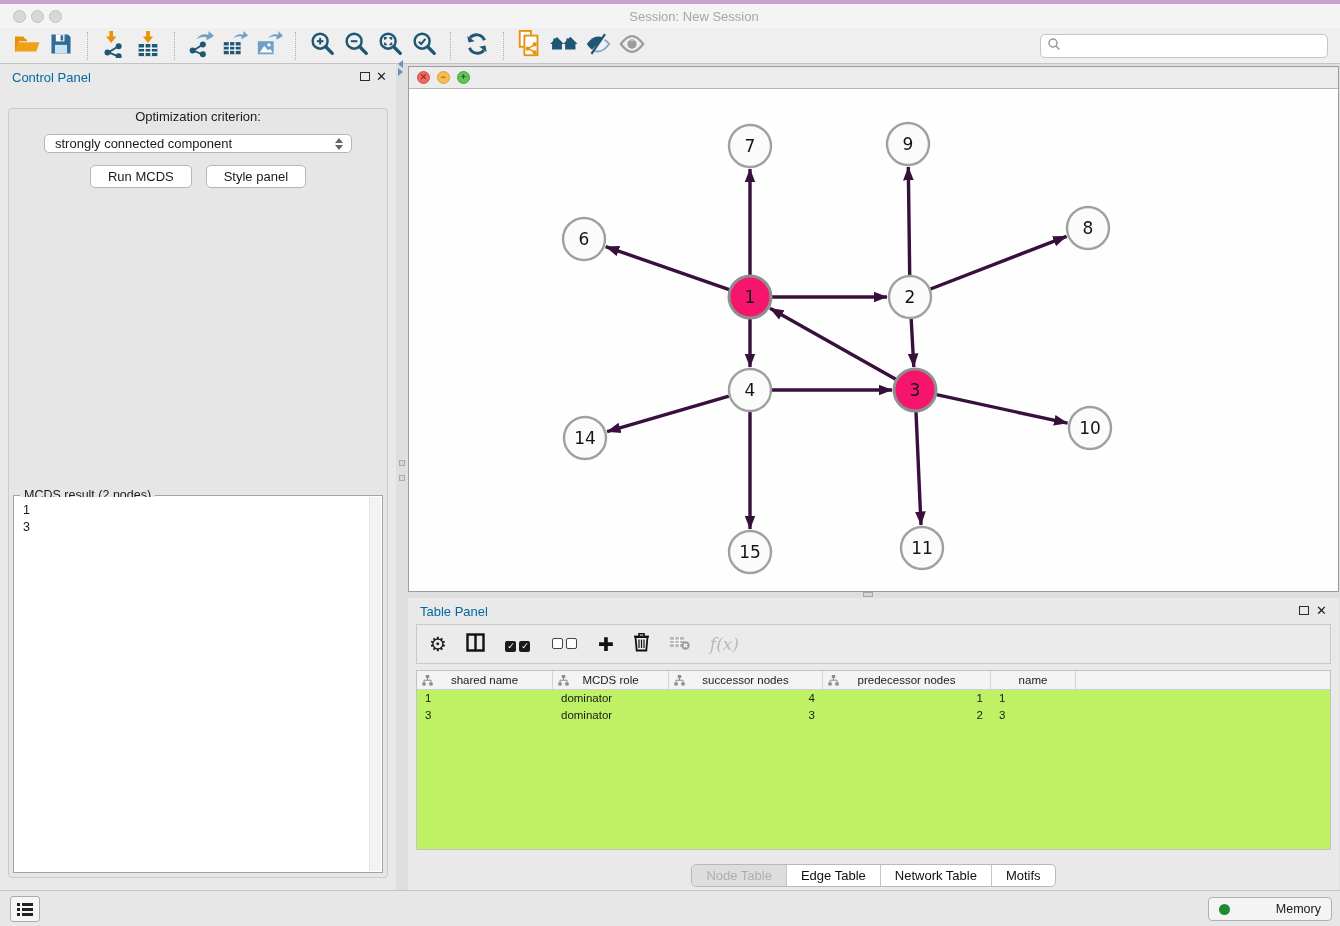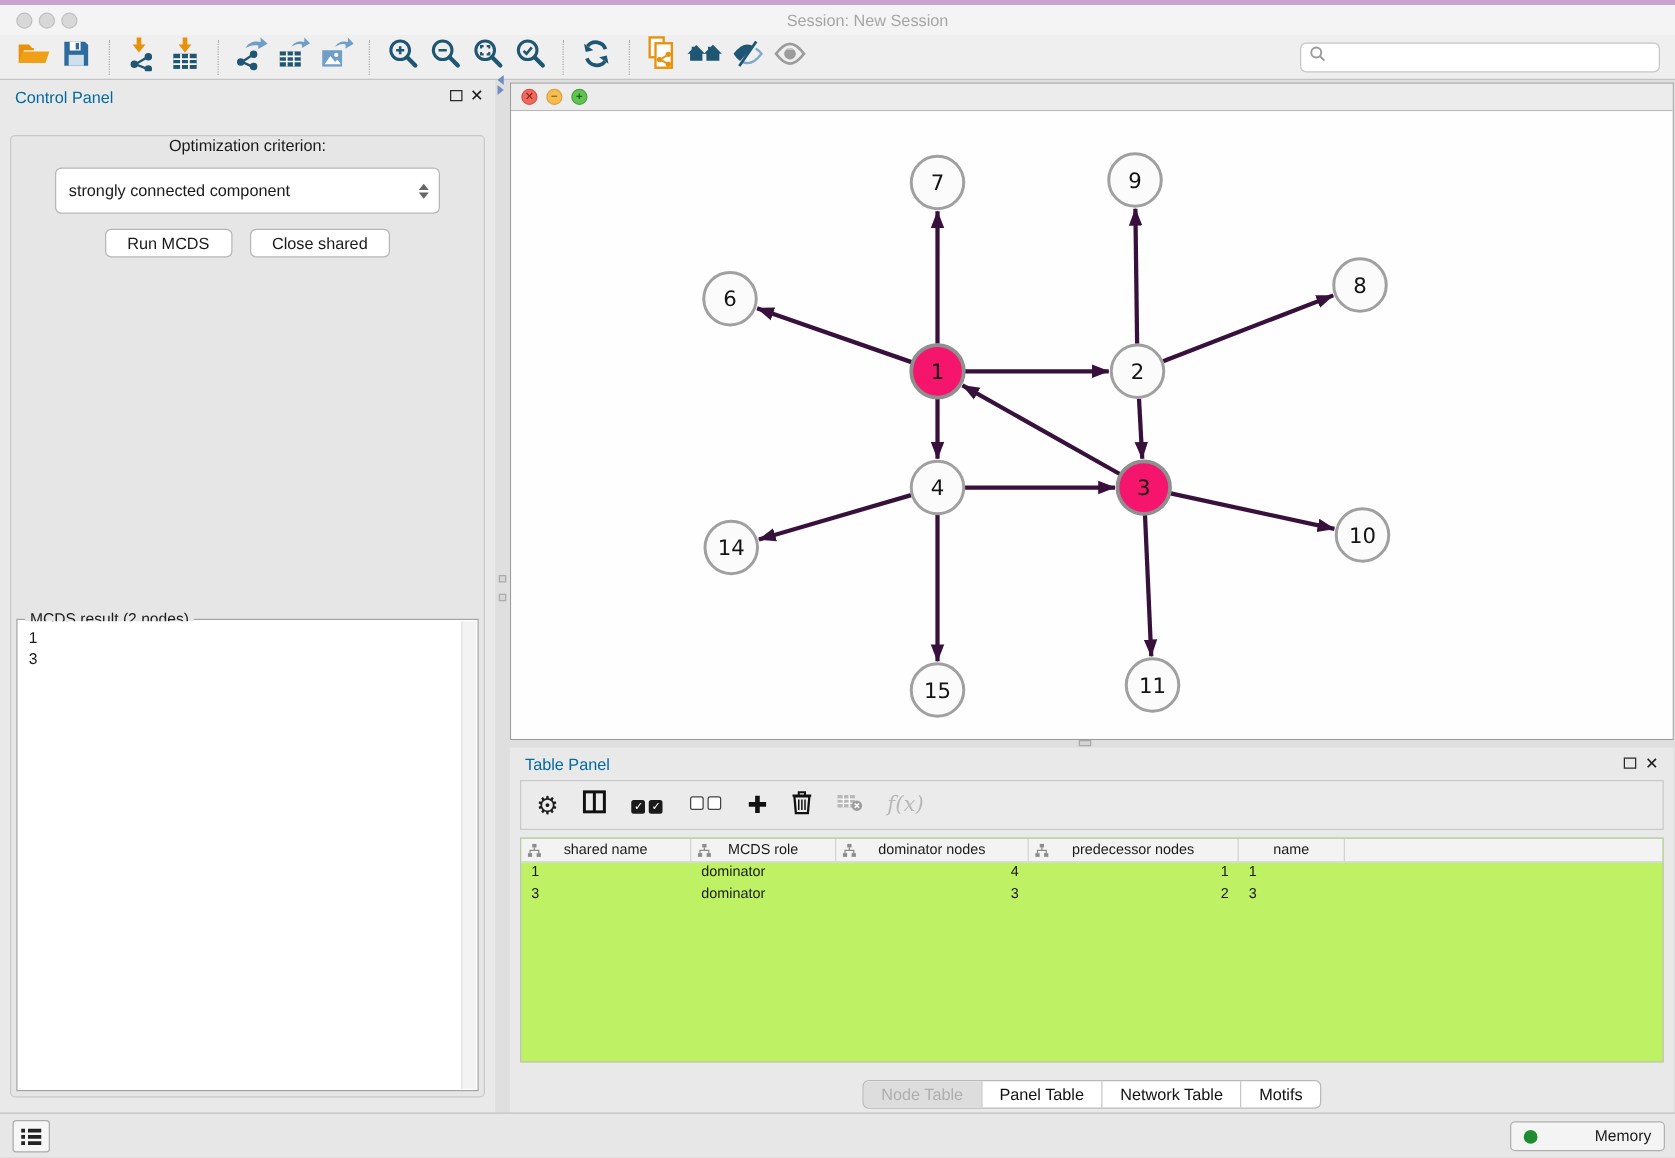--- a/index.html
+++ b/index.html
@@ -37,21 +37,21 @@
   .segbar { position:absolute; left:0; right:0; text-align:center; }
   .seggroup { display:inline-flex; background:#fff; border:1px solid #B9B9B9; border-radius:5px; overflow:hidden; }
   .seg { padding:3px 14px; font-size:13px; color:#111; border-left:1px solid #C6C6C6; cursor:default; }
   .seg:first-child { border-left:none; }
   .seg.sel { background:#DDDDDD; color:#AEAEAE; }
   #control-panel .segbar { top:33px; z-index:2; }
 
   #cp-content { position:absolute; left:8px; right:8px; top:44px; bottom:12px;
     background:#E6E6E6; border:1px solid #C9C9C9; border-radius:4px; }
   #opt-label { text-align:center; font-size:13px; }
-  #criterion-select { width:308px; height:37px; margin:10px auto 0; background:#fff; border:1px solid #B6B6B6;
+  #criterion-select { width:308px; height:19px; margin:10px auto 0; background:#fff; border:1px solid #B6B6B6;
     border-radius:5px; display:flex; align-items:center; padding:0 8px 0 10px; font-size:13px; }
   #criterion-select .spacer { flex:1; }
   .chev { width:0; height:0; border-left:4px solid transparent; border-right:4px solid transparent; }
   .chev.up { border-bottom:5px solid #666; margin-bottom:2px; }
   .chev.dn { border-top:5px solid #666; }
   #cp-buttons { display:flex; justify-content:center; gap:14px; margin-top:12px; }
   .btn { height:23px; padding:0 17px; background:#fff; border:1px solid #B6B6B6; border-radius:5px;
     font-size:13px; display:flex; align-items:center; }
   #mcds-groupbox { position:absolute; left:4px; right:4px; top:386px; height:378px;
     border:1px solid #A3A3A3; background:#fff; }
@@ -316,21 +316,21 @@
       <div id="criterion-select">
         <span>strongly connected component</span>
         <span class="spacer"></span>
         <span style="display:flex;flex-direction:column;align-items:center">
           <span class="chev up"></span>
           <span class="chev dn"></span>
         </span>
       </div>
       <div id="cp-buttons">
         <div class="btn">Run MCDS</div>
-        <div class="btn">Close shared</div>
+        <div class="btn">Style panel</div>
       </div>
       <div id="mcds-groupbox">
         <span id="mcds-group-title">MCDS result (2 nodes)</span>
         <div id="mcds-result-inner">
             <div>1</div>
             <div>3</div>
           </div>
         <div id="mcds-scroll"></div>
       </div>
     </div>
@@ -476,21 +476,21 @@
               </svg></span>
             <span>MCDS role</span>
           </div>
           <div class="th" style="width: 154px;">
             <span class="sorticon"><svg width="11" height="11" viewBox="0 0 11 11">
                 <rect x="3.8" y="0" width="3.4" height="3" fill="#8C8C8C"></rect>
                 <path d="M5.5 3v2.2M2 8V5.2h7V8" fill="none" stroke="#8C8C8C"></path>
                 <rect x="0.3" y="7.5" width="3.4" height="3" fill="#8C8C8C"></rect>
                 <rect x="7.3" y="7.5" width="3.4" height="3" fill="#8C8C8C"></rect>
               </svg></span>
-            <span>dominator nodes</span>
+            <span>successor nodes</span>
           </div>
           <div class="th" style="width: 168px;">
             <span class="sorticon"><svg width="11" height="11" viewBox="0 0 11 11">
                 <rect x="3.8" y="0" width="3.4" height="3" fill="#8C8C8C"></rect>
                 <path d="M5.5 3v2.2M2 8V5.2h7V8" fill="none" stroke="#8C8C8C"></path>
                 <rect x="0.3" y="7.5" width="3.4" height="3" fill="#8C8C8C"></rect>
                 <rect x="7.3" y="7.5" width="3.4" height="3" fill="#8C8C8C"></rect>
               </svg></span>
             <span>predecessor nodes</span>
           </div>
@@ -511,21 +511,21 @@
             <div class="td" style="width: 116px; text-align: left;">dominator</div>
             <div class="td" style="width: 154px; text-align: right;">3</div>
             <div class="td" style="width: 168px; text-align: right;">2</div>
             <div class="td" style="width: 85px; text-align: left;">3</div>
           </div>
         </div>
     </div>
     <div class="segbar" style="position:absolute;left:0;right:0;">
       <div class="seggroup">
           <div class="seg sel">Node Table</div>
-          <div class="seg">Panel Table</div>
+          <div class="seg">Edge Table</div>
           <div class="seg">Network Table</div>
           <div class="seg">Motifs</div>
         </div>
     </div>
   </div>
 </div>
 
 <div id="statusbar">
   <div id="panel-list-button">
     <span></span>

